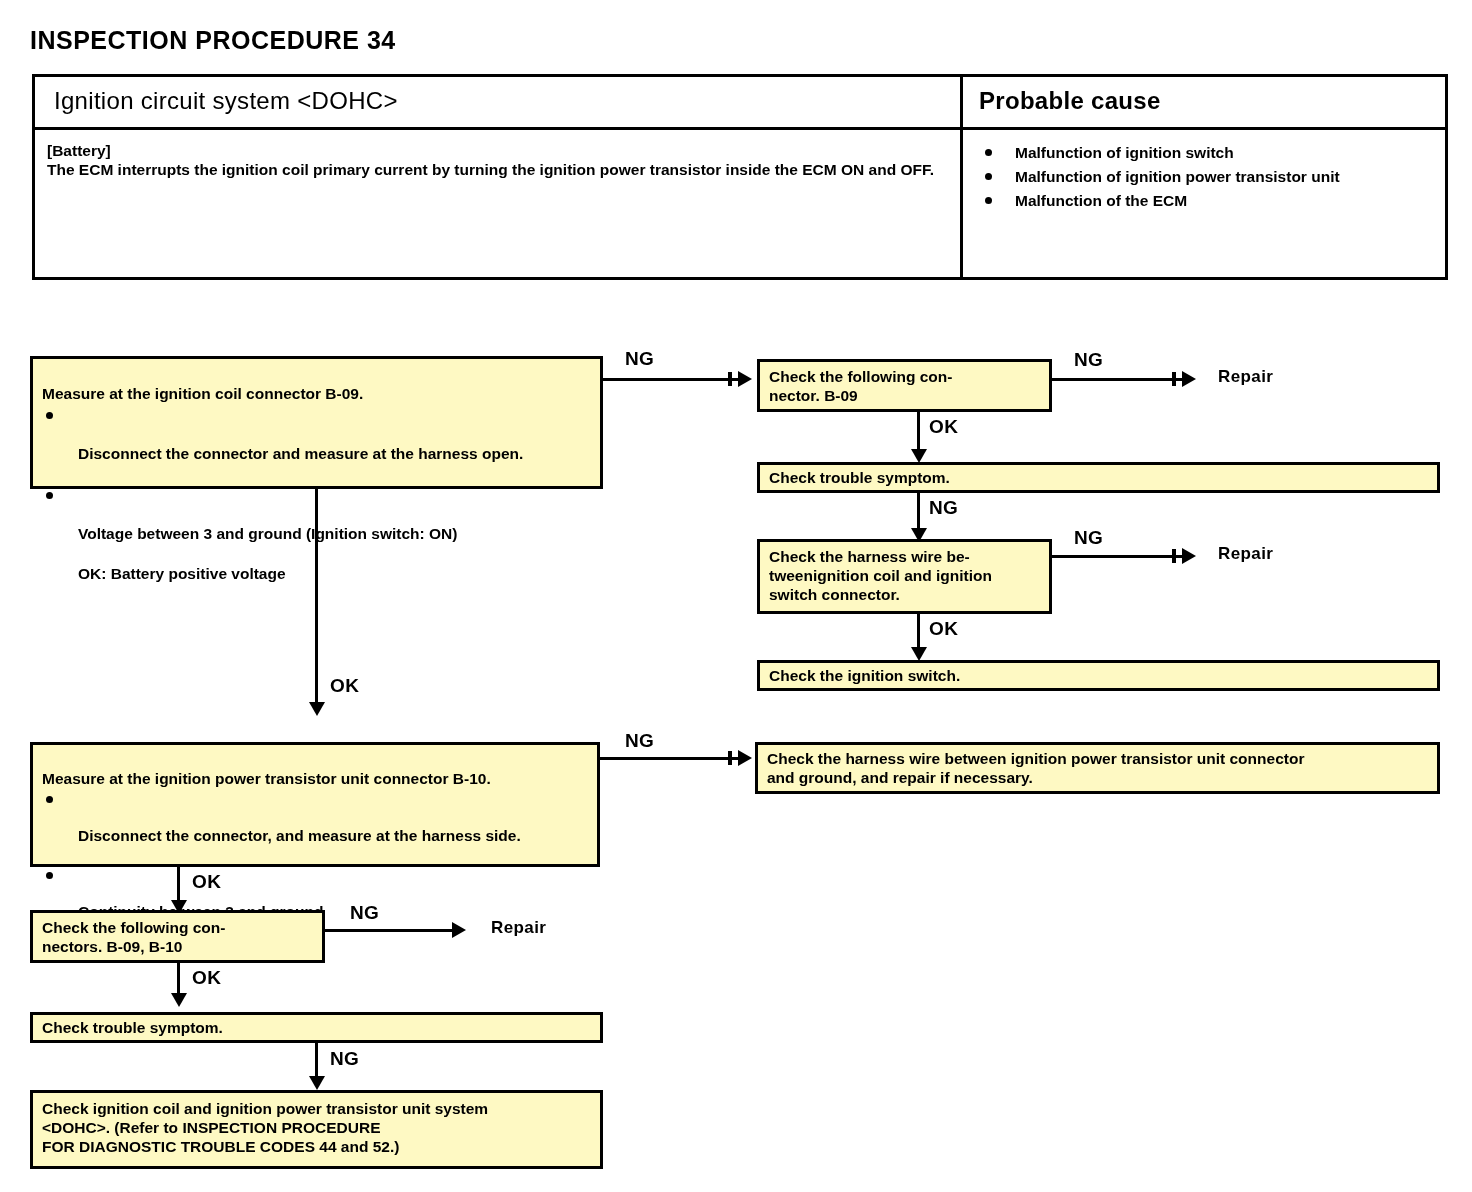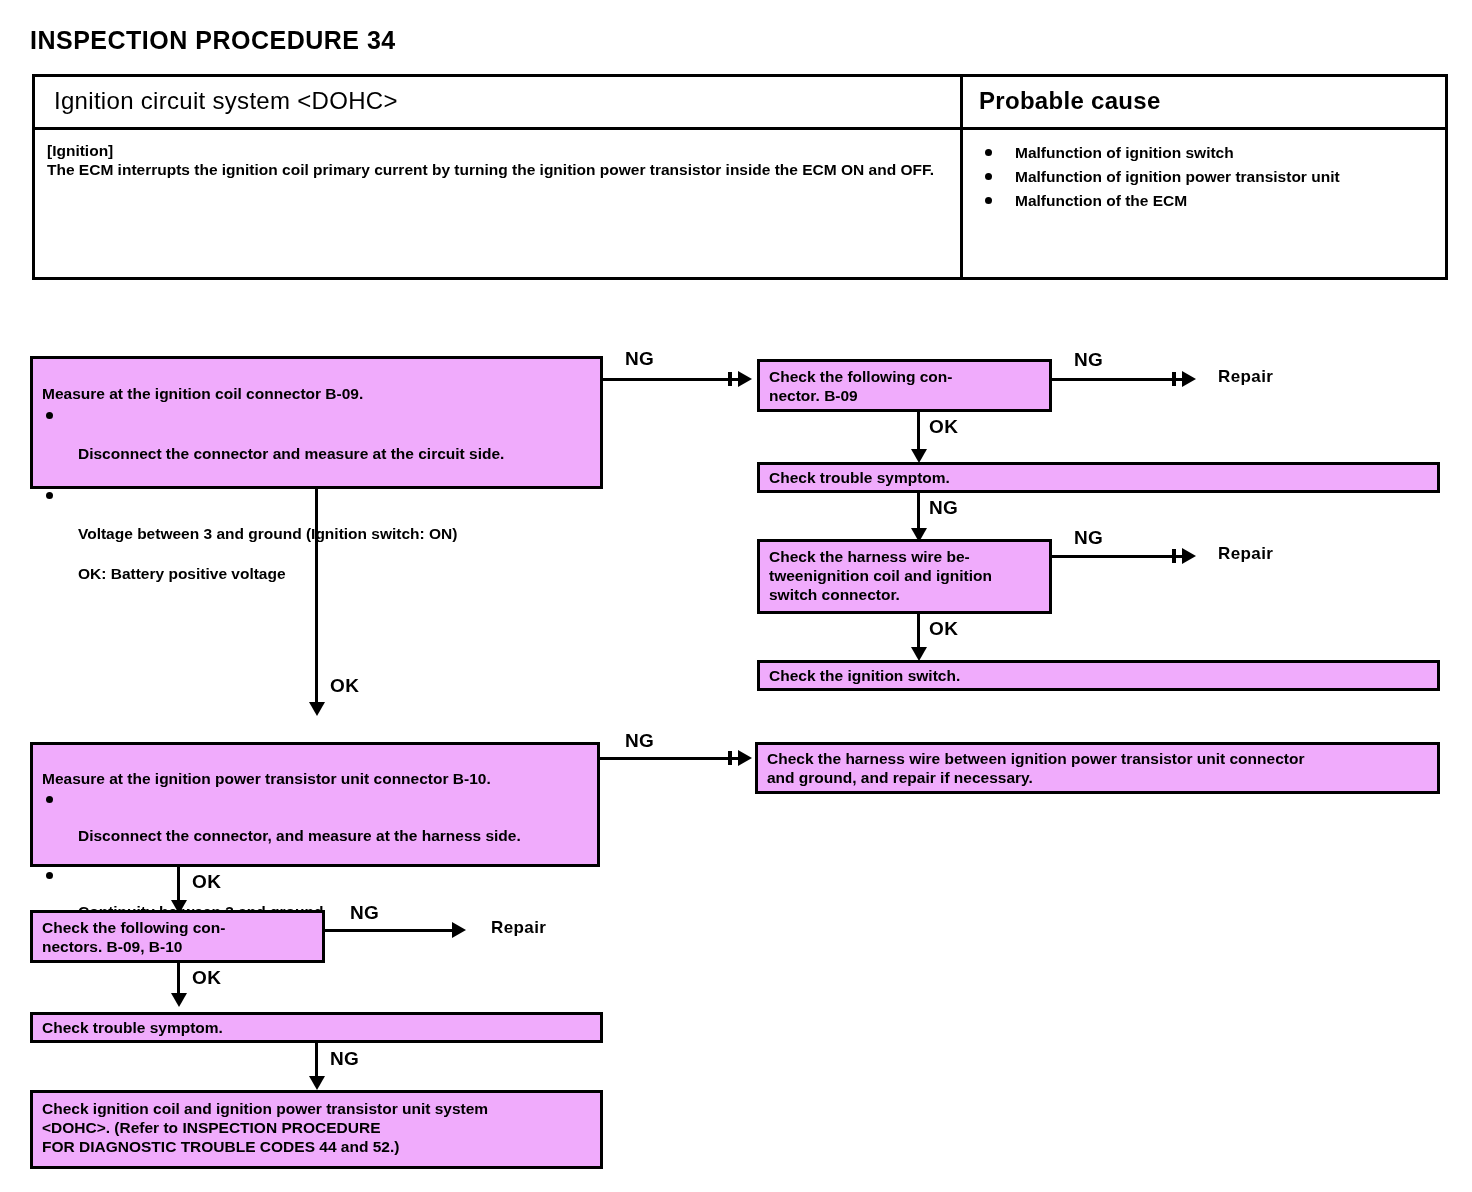--- a/index.html
+++ b/index.html
@@ -110,21 +110,21 @@
     background: #000;
     border-radius: 50%;
   }
   .cause-item .txt { display: block; }
 
   
   .fbox {
     position: absolute;
     border: 3px solid #000;
     box-sizing: border-box;
-    background: #f0abfc;
+    background: #fef9c3;
   }
   .fbox .ftext {
     position: absolute;
     left: 9px;
     top: 5px;
     right: 4px;
     font-size: 15.5px;
     font-weight: bold;
     line-height: 20px;
     white-space: pre-line;
@@ -191,21 +191,21 @@
   <div class="page-title">INSPECTION  PROCEDURE  34</div>
 
   <div class="table-outer">
     <div class="table-hdr-row"></div>
     <div class="vdiv"></div>
 
     <div class="th-left">Ignition circuit system &lt;DOHC&gt;</div>
     <div class="th-right">Probable cause</div>
 
     <div class="td-left">
-      <span class="cmt-head">[Ignition]</span>
+      <span class="cmt-head">[Battery]</span>
       <span>The ECM interrupts the ignition coil primary current by turning the ignition power transistor inside the ECM ON and OFF.</span>
     </div>
 
     <div class="td-right">
       <div class="cause-item">
         <span class="bul"></span>
         <span class="txt">Malfunction of ignition switch</span>
       </div>
       <div class="cause-item">
         <span class="bul"></span>
@@ -216,21 +216,21 @@
         <span class="txt">Malfunction of the ECM</span>
       </div>
     </div>
   </div>
 
   <div class="fbox" style="left:30px; top:344px; width:573px; height:133px;">
     <div class="ftext">
       <span>Measure at the ignition coil connector B-09.</span>
       <span class="bullet-line">
         <span class="bul"></span>
-        <span>Disconnect the connector and measure at the circuit side.</span>
+        <span>Disconnect the connector and measure at the harness open.</span>
       </span>
       <span class="bullet-line">
         <span class="bul"></span>
         <span>Voltage between 3 and ground (Ignition switch: ON)</span><br>
         <span>OK: Battery positive voltage</span>
       </span>
     </div>
   </div>
 
   <div class="hline" style="left:603px; top:366px; width:137px;"></div>

